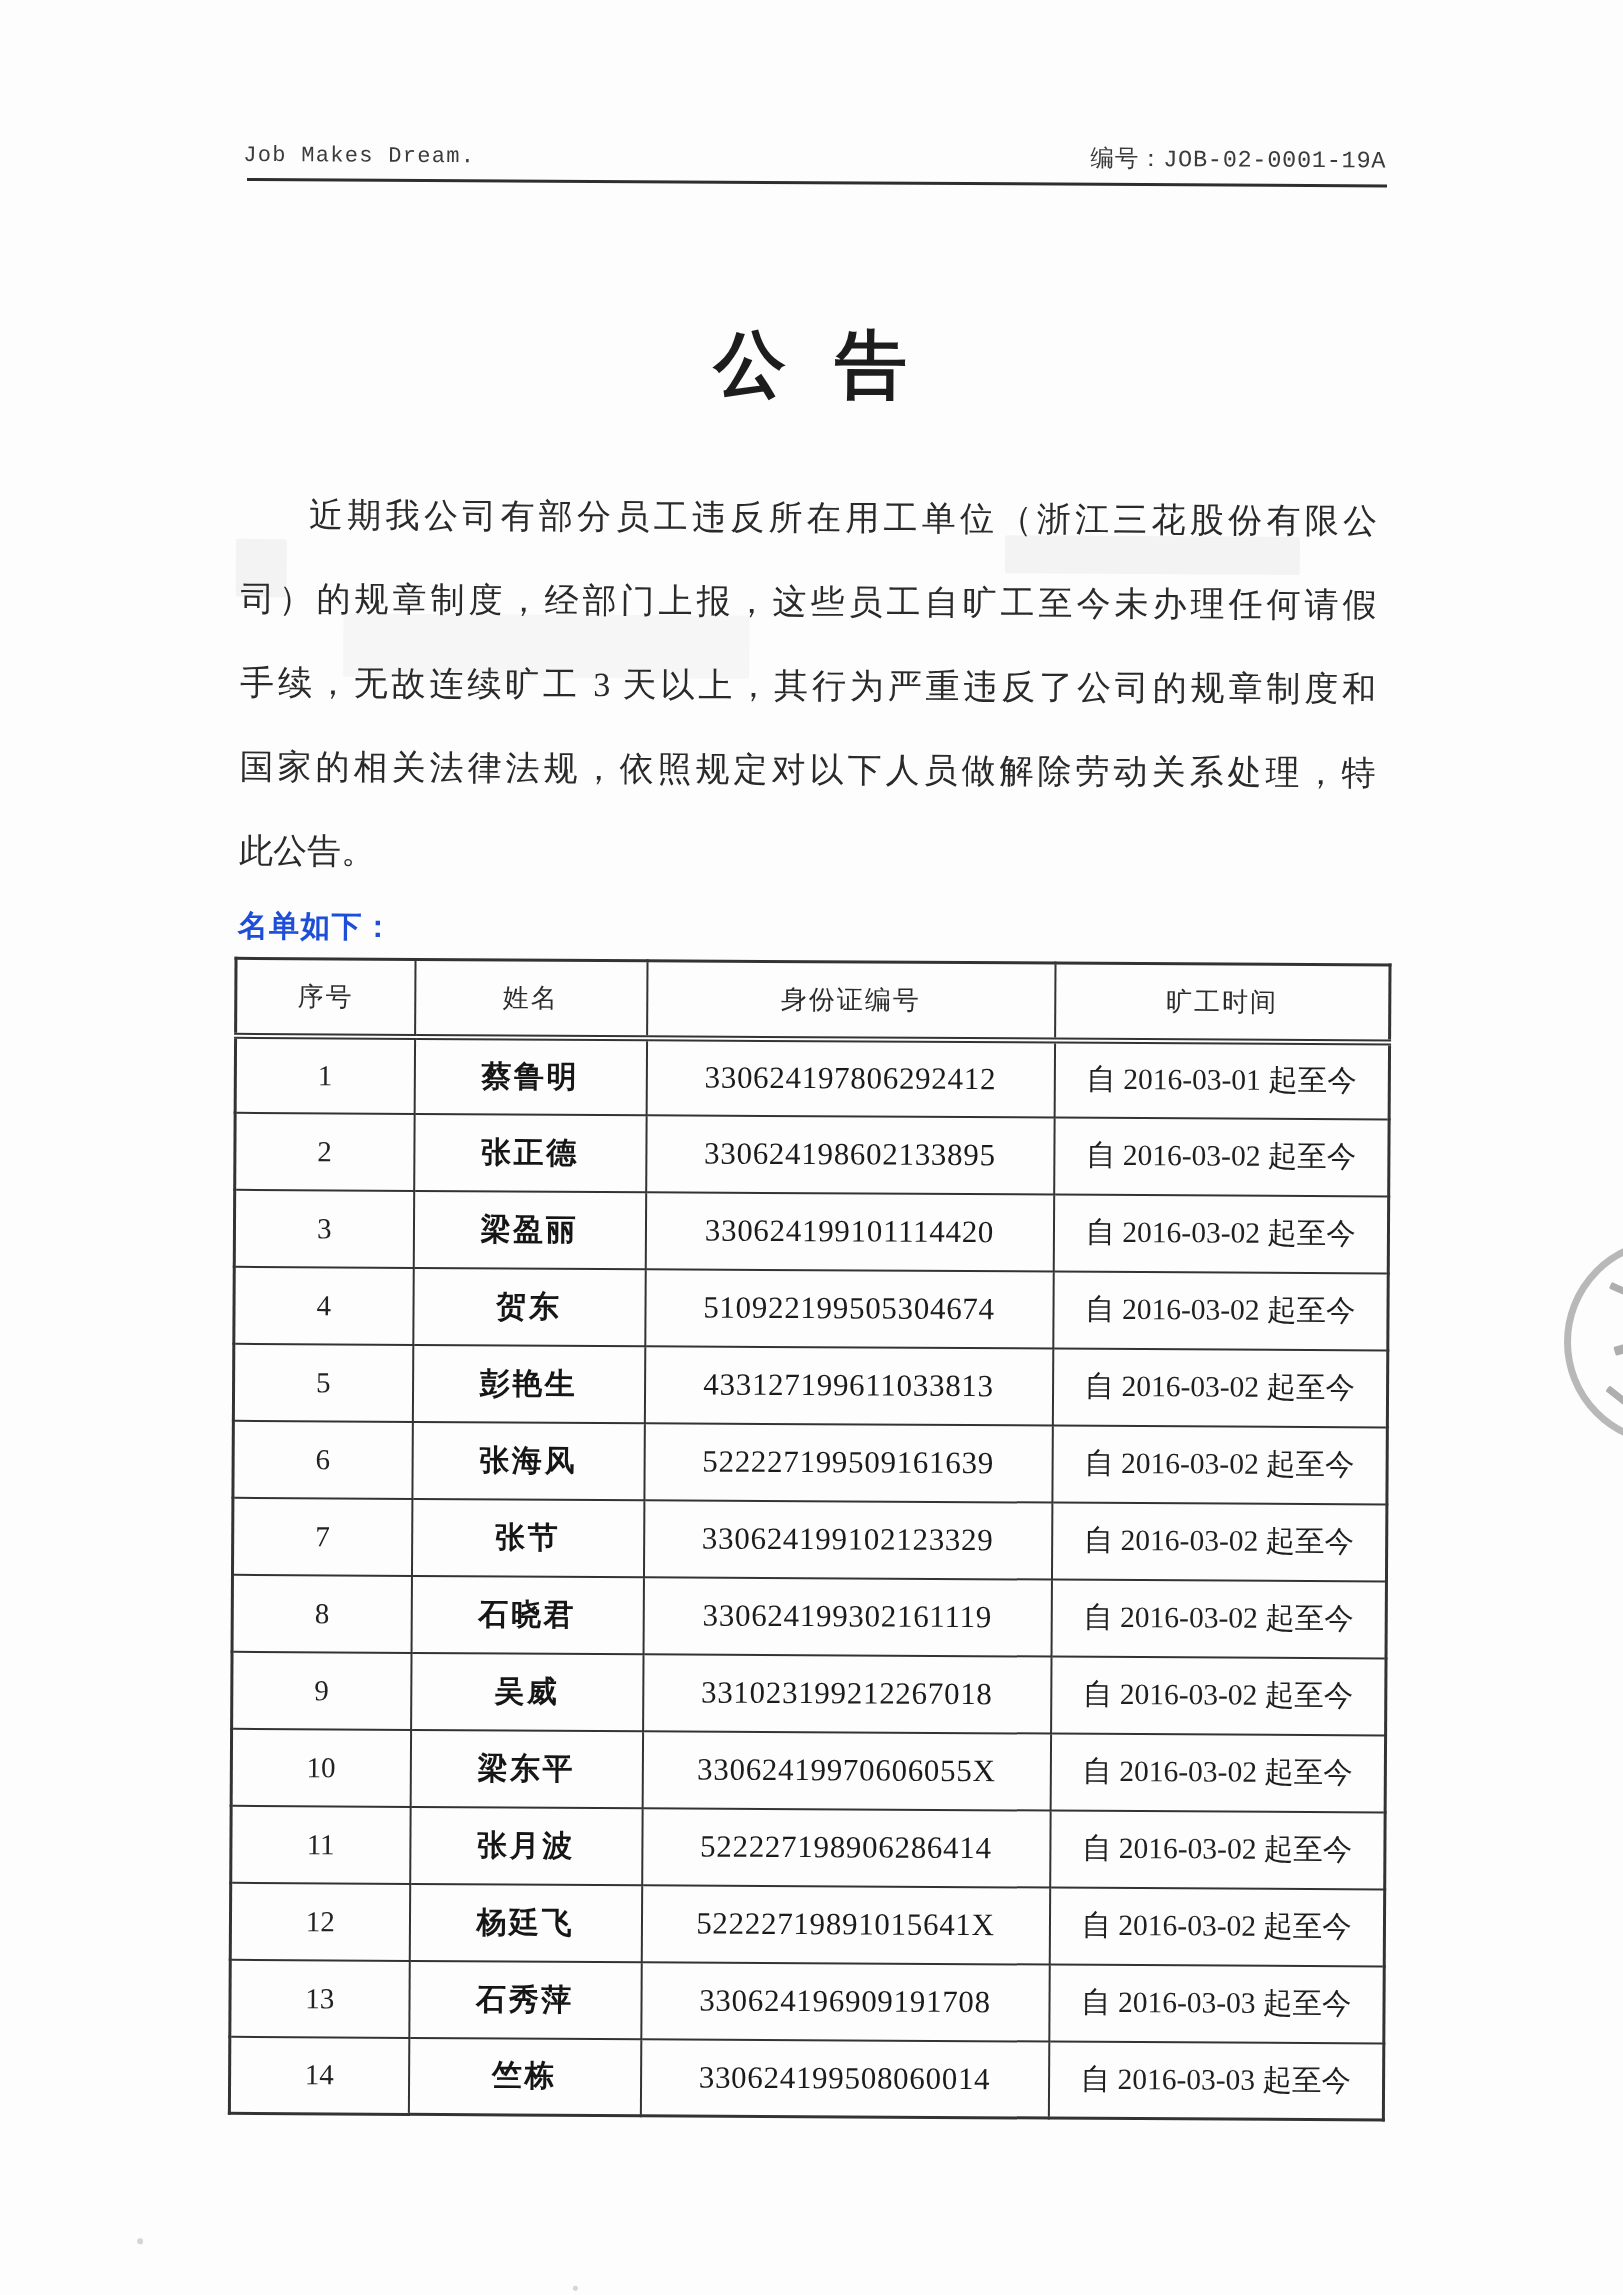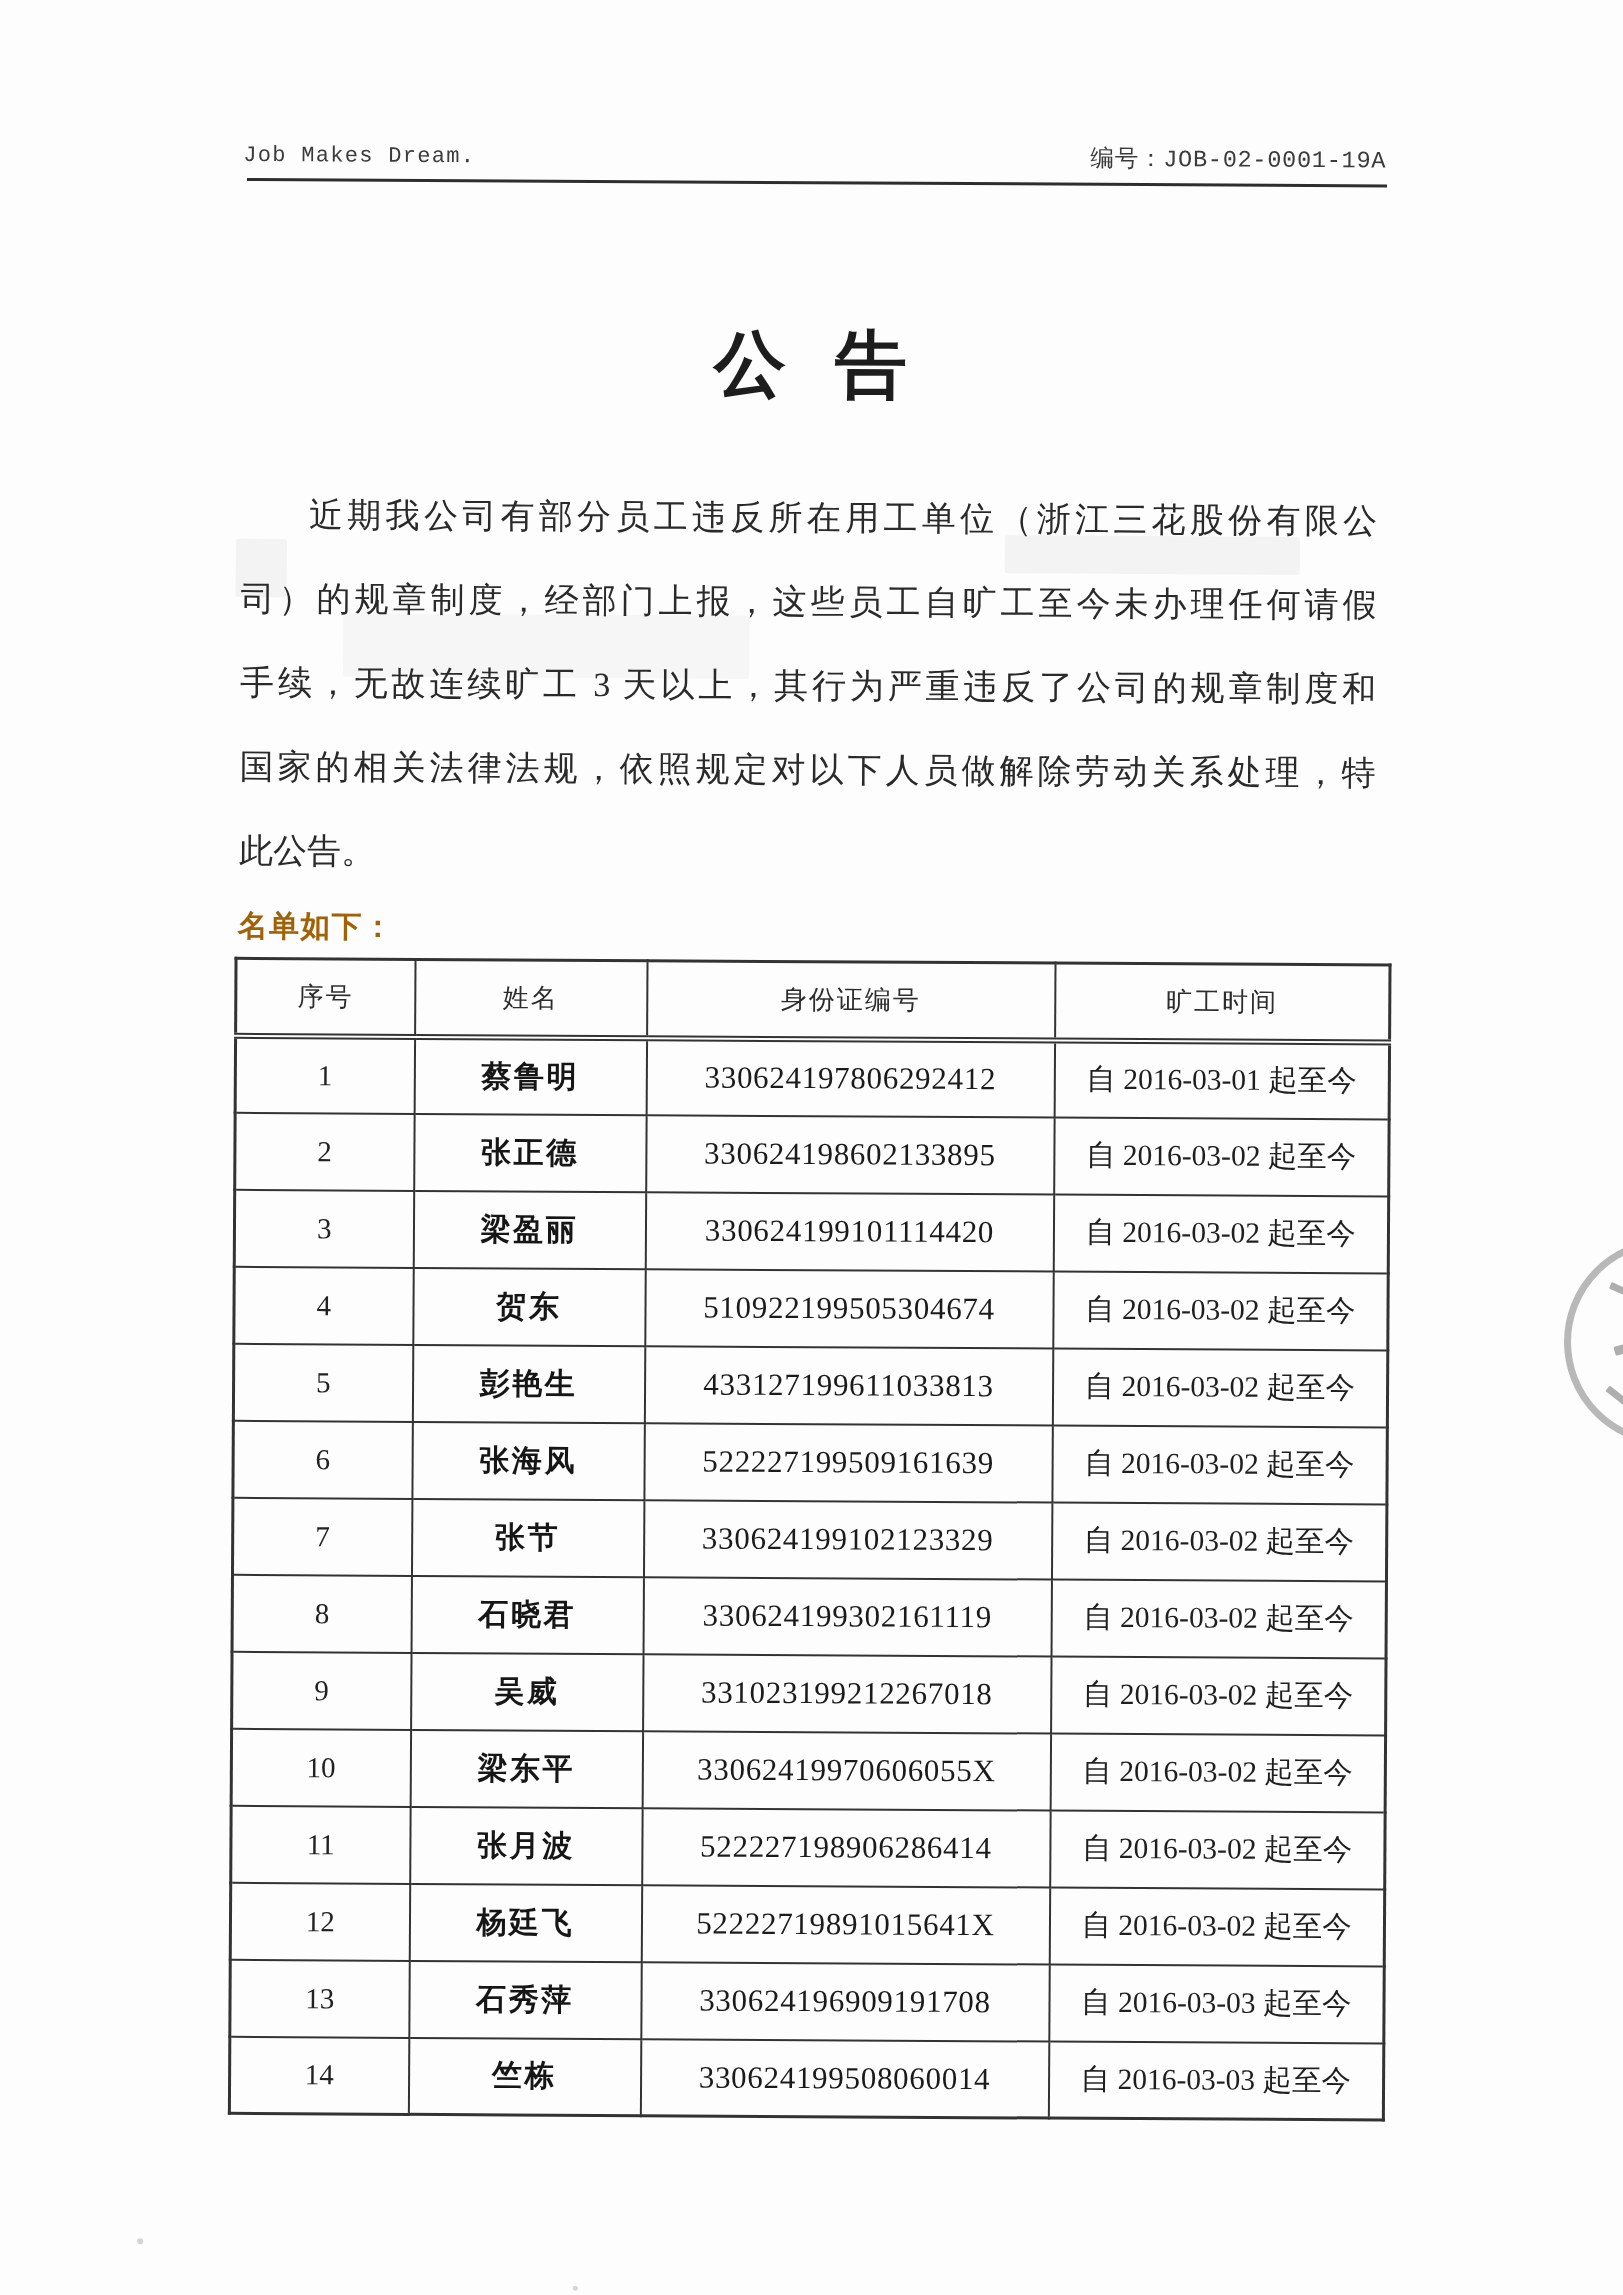--- a/index.html
+++ b/index.html
@@ -44,21 +44,21 @@
   }
   .bline{
     line-height:84px; height:84px; white-space:nowrap;
     text-align:justify; text-align-last:justify; text-justify:inter-character;
   }
   .bline.first{text-indent:68px;}
   .bline.last{text-align:left; text-align-last:left;}
   
   .list-label{
     position:absolute; left:242px; top:906px;
-    font-size:30px; font-weight:bold; color:#a16207; letter-spacing:1.3px;
+    font-size:30px; font-weight:bold; color:#1d4ed8; letter-spacing:1.3px;
   }
   
   table.roster{
     position:absolute; left:239px; top:957px;
     border-collapse:collapse; table-layout:fixed;
     border:3.3px solid var(--border,#333);
     background:transparent;
   }
   .roster th,.roster td{
     border:2.6px solid var(--border,#333);

